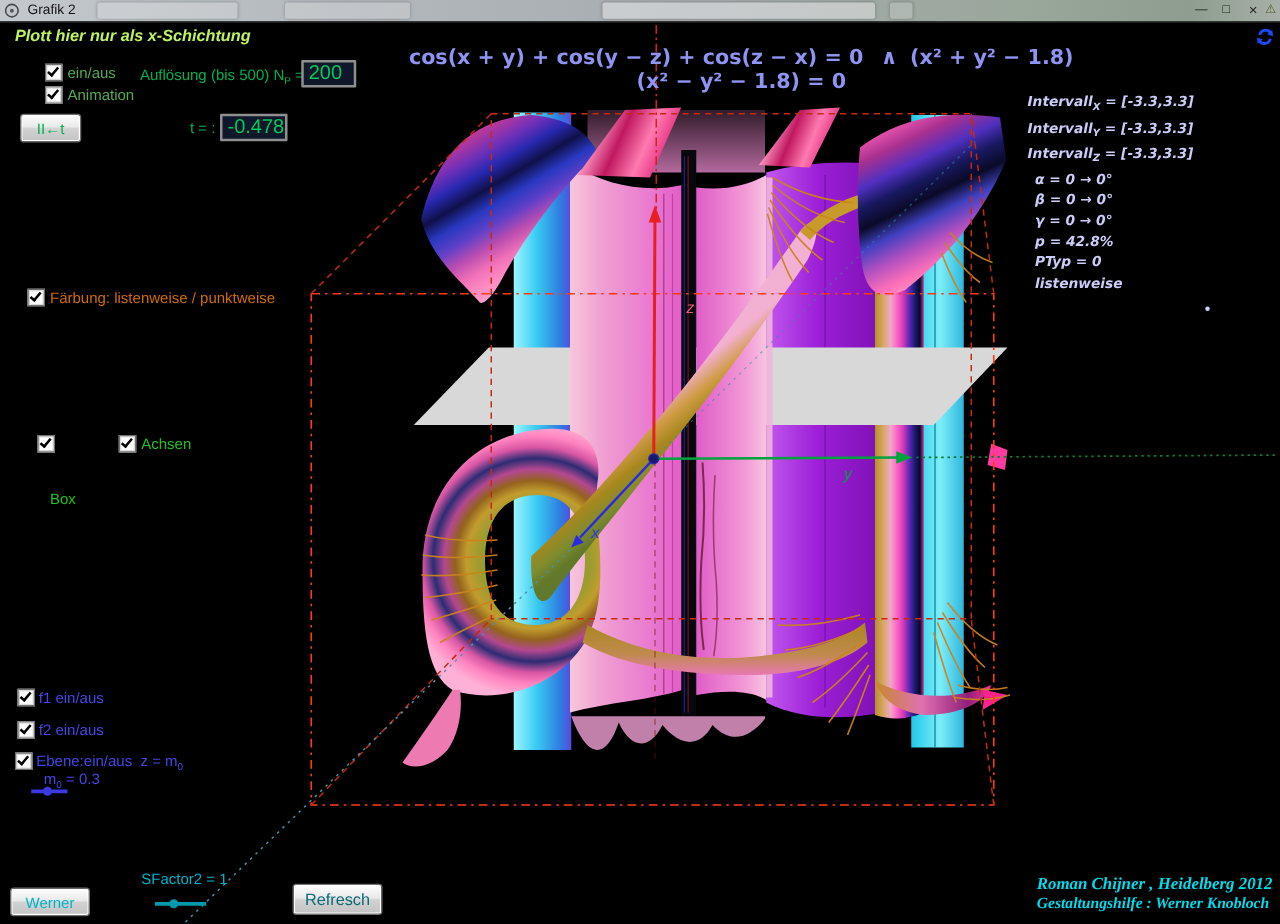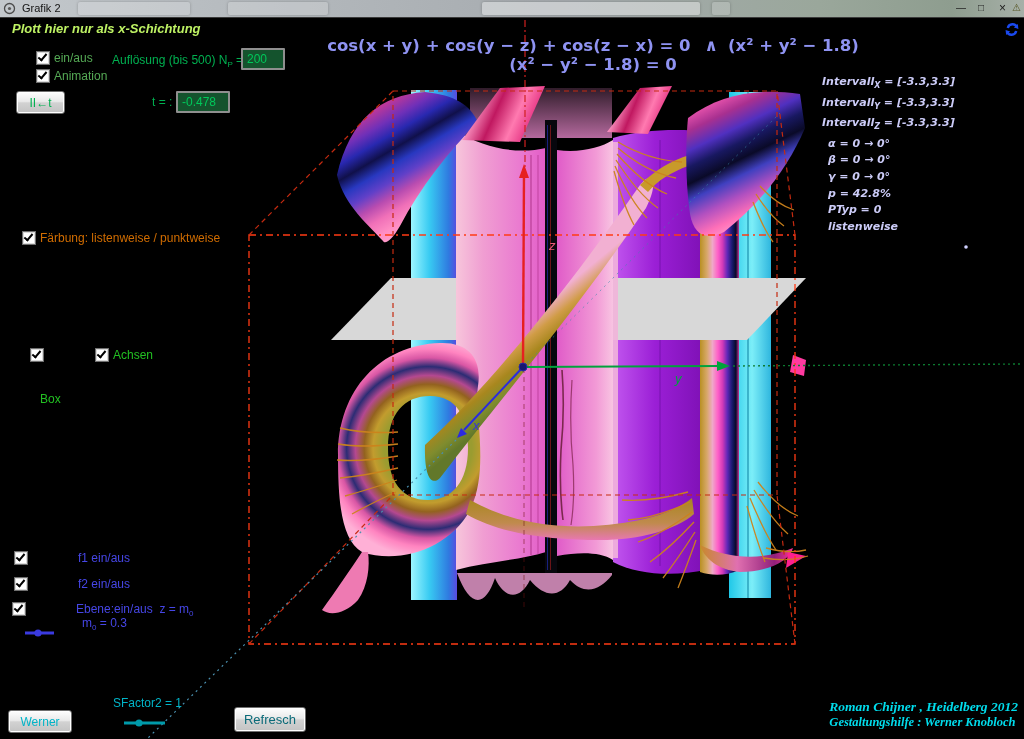--- a/index.html
+++ b/index.html
@@ -15,31 +15,31 @@
     box-shadow:0 0 3px rgba(0,0,0,.25);filter:blur(.4px);}
   #title-text{position:absolute;left:22px;top:2px;font-size:11px;color:#141414;}
   .winbtn{position:absolute;top:1px;font-size:10px;color:#222;line-height:14px;}
   
   .cb{width:12px;height:12px;background:#fff;border:1px solid #6f6f6f;box-shadow:inset 0 0 0 1px #d9d9d9;}
   .tick{display:block;width:7px;height:3px;border-left:2px solid #000;border-bottom:2px solid #000;
         transform:rotate(-50deg);margin:2px 0 0 1px;}
   .btn{display:flex;align-items:center;justify-content:center;
        background:linear-gradient(#fefefe,#e9e9e9 45%,#d2d2d2 52%,#c3c3c3);
        border:1px solid #6f6f6f;border-radius:3px;box-shadow:inset 0 0 0 1px #fff;font-size:12px;}
-  .ibox{background:#14532d;border:2px solid #8f8f8f;border-radius:1px;color:#00c85a;
-        font-size:12px;display:flex;align-items:center;padding-left:4px;text-align:right;}
+  .ibox{background:#0f172a;border:2px solid #8f8f8f;border-radius:1px;color:#00c85a;
+        font-size:16px;display:flex;align-items:center;padding-left:4px;text-align:right;}
   .lbl{font-size:12px;}
   .sub{font-size:8px;vertical-align:-3px;}
   
   .green1{color:#bef264;font-weight:bold;font-style:italic;}
   .green2{color:#55aa55;}
   .green3{color:#00b050;}
   .orange1{color:#d06c00;text-align:right;}
   .green4{color:#22c022;}
-  .blue1{color:#4646e6;margin-left:47px;}
+  .blue1{color:#4646e6;}
   .teal1{color:#00b4c8;}
   .teal2{color:#0a6a78;}
   #formula{left:315px;top:36px;width:556px;text-align:center;color:#8f93f2;font-weight:bold;
            font-size:16.5px;font-family:"DejaVu Sans","Liberation Sans",sans-serif;}
   #formula .wedge{margin:0 10px 0 14px;}
   #info-panel{left:822px;top:74px;width:200px;color:#ccccf8;font-size:11px;font-weight:bold;
               font-style:italic;line-height:16.6px;font-family:"DejaVu Sans","Liberation Sans",sans-serif;}
   #credits{right:6px;bottom:9px;text-align:left;color:#00dcec;font-weight:bold;font-style:italic;
            font-family:Liberation Serif, serif;}
   #credits .c1{font-size:13.5px;}

